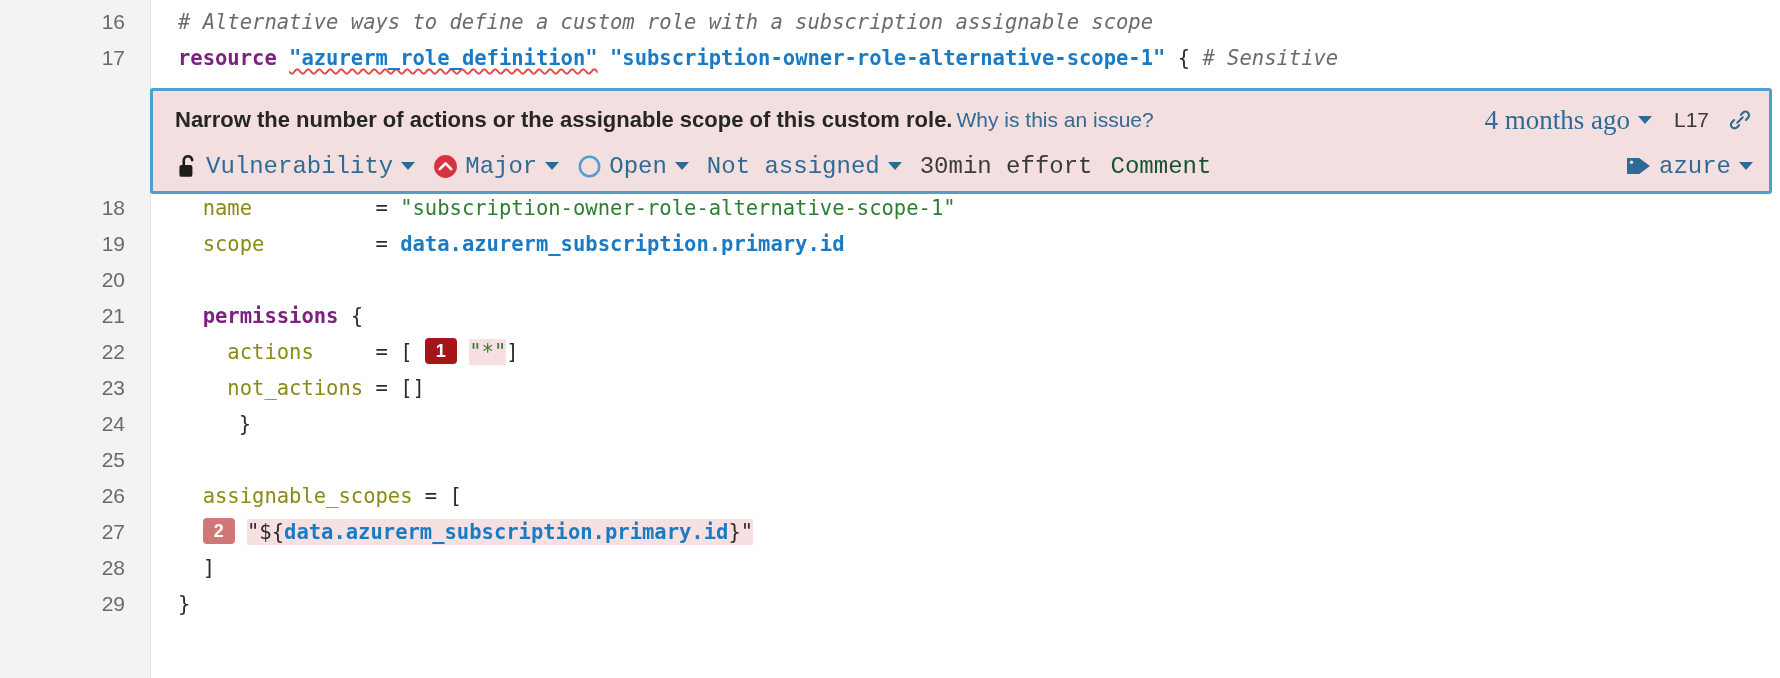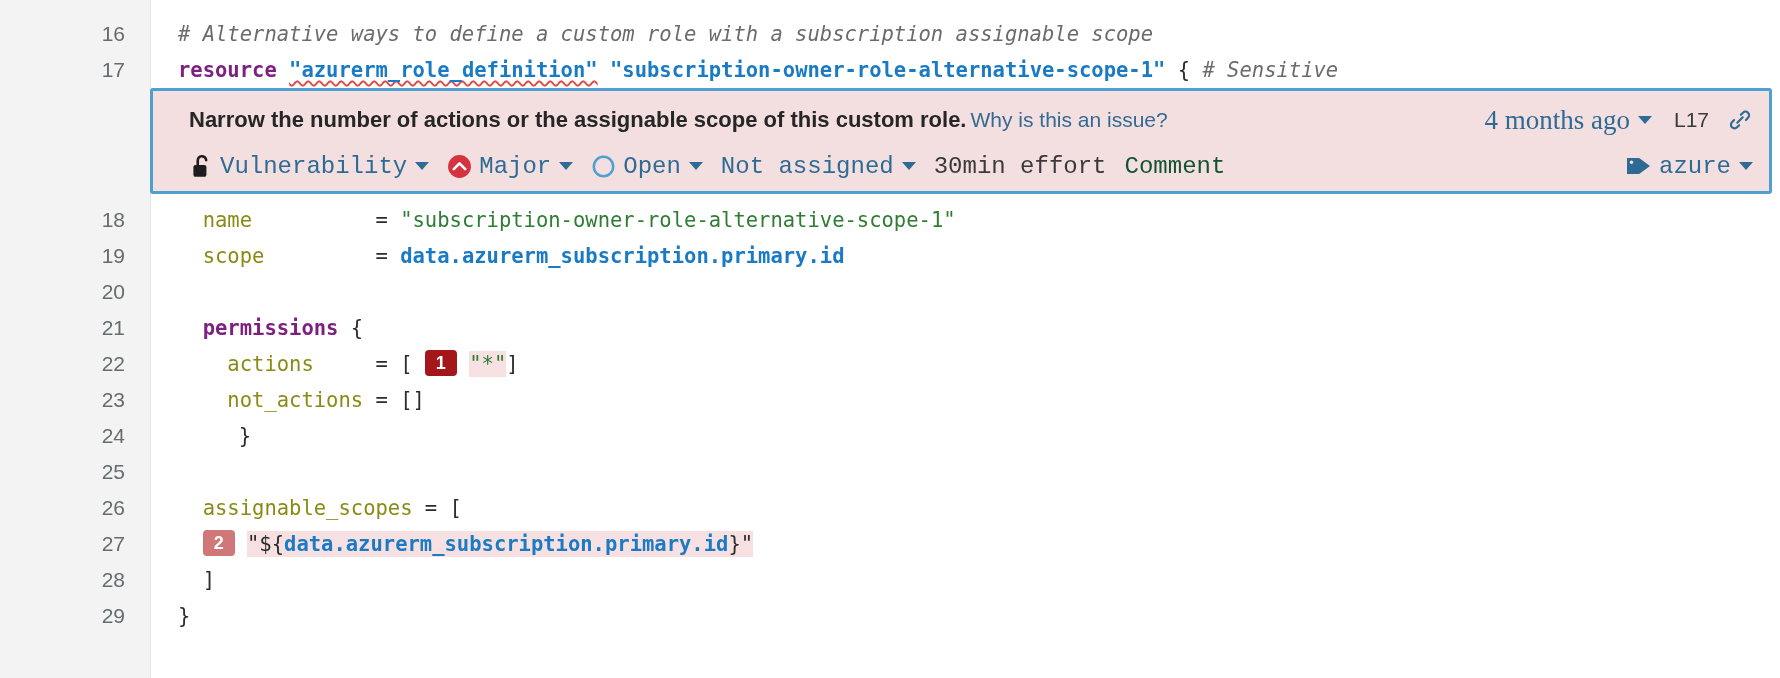--- a/index.html
+++ b/index.html
@@ -123,21 +123,21 @@
     background: #f4dfe0;
     border: 3px solid #4f9fd0;
     border-radius: 3px;
     z-index: 5;
   }
 
   .banner-line {
     display: flex;
     align-items: center;
     height: 46px;
-    padding: 0 16px 0 36px;
+    padding: 0 16px 0 22px;
     box-sizing: border-box;
     justify-content: space-between;
   }
   .banner-line.top { margin-top: 6px; }
 
   .banner-title {
     font-family: "Liberation Sans", sans-serif;
     font-size: 22px;
     font-weight: bold;
     color: #262626;
@@ -207,21 +207,21 @@
 
   svg { display: block; }
 </style>
 </head>
 <body>
 
 <div class="code-viewer">
 
   <div class="gutter-strip"></div>
 
-  <div id="code-rows" style="padding-top: 16px;">
+  <div id="code-rows" style="padding-top: 4px;">
       <div class="code-row">
         <div class="line-no">16</div>
         <div class="line-code"><span class="t-comment"># Alternative ways to define a custom role with a subscription assignable scope</span></div>
       </div>
       <div class="code-row">
         <div class="line-no">17</div>
         <div class="line-code"><span class="t-keyword">resource </span><span class="t-string squiggle">"azurerm_role_definition"</span><span class="t-plain"> </span><span class="t-string">"subscription-owner-role-alternative-scope-1"</span><span class="t-plain"> { </span><span class="t-comment"># Sensitive</span></div>
       </div>
       <div class="code-row" style="margin-top: 114px;">
         <div class="line-no">18</div>

